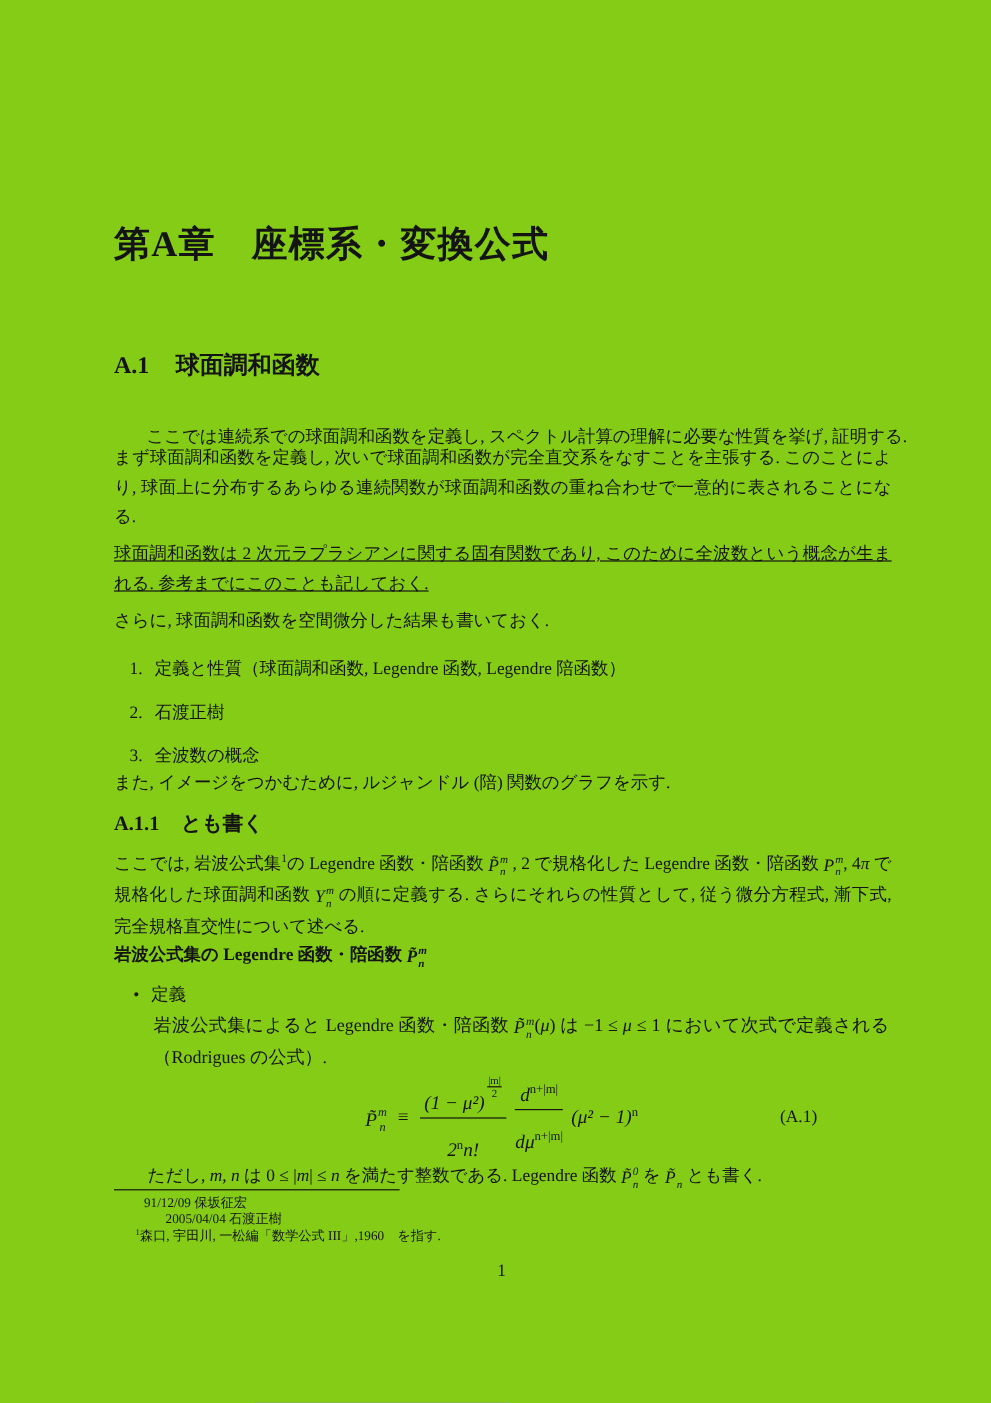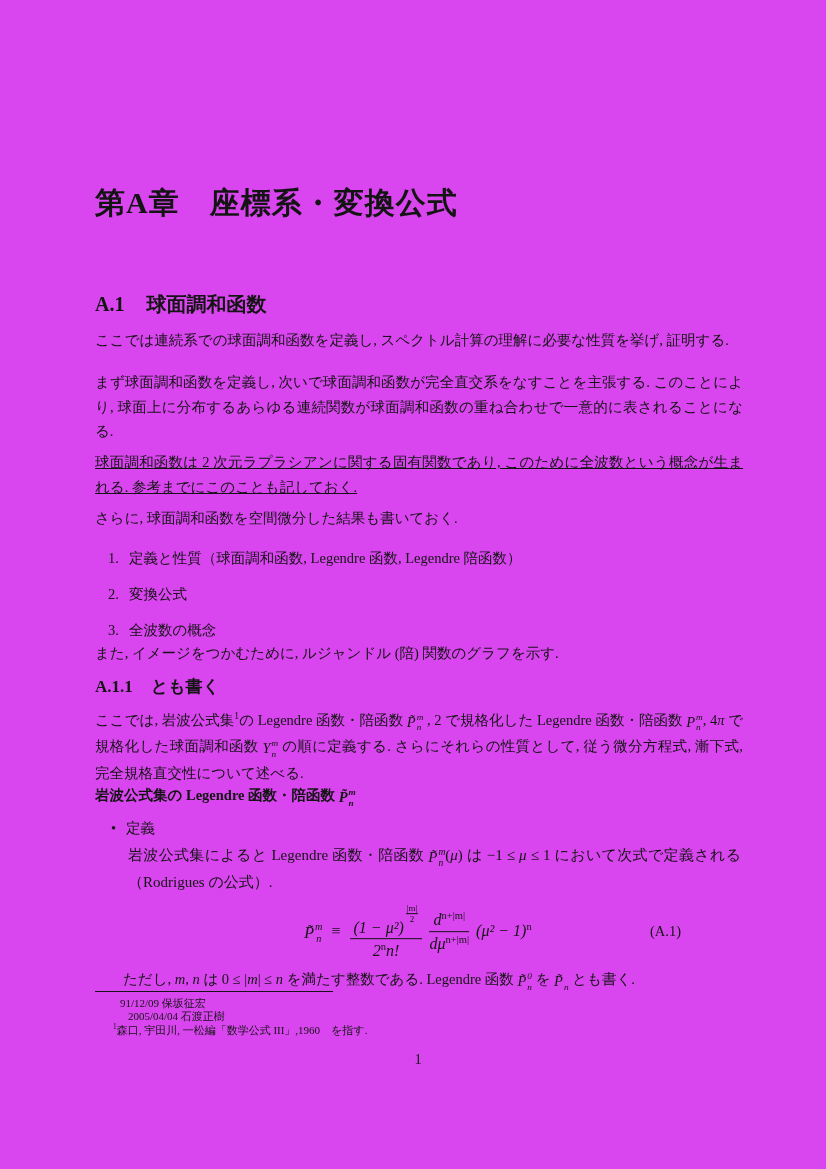--- a/index.html
+++ b/index.html
@@ -1,34 +1,34 @@
 <!DOCTYPE html>
 <html lang="ja"><head>
 <meta charset="utf-8">
 <style>
   html,body{margin:0;padding:0;background:#9a9a9a;}
   .page{
     position:relative;
     width:826px;height:1169px;
-    background:#d946ef;
+    background:#84cc16;
     color:#141414;
     font-family:"Liberation Serif","DejaVu Serif",serif;
     overflow:hidden;
   }
   
   .chapter{position:absolute;left:95px;top:183px;margin:0;font-size:30px;font-weight:bold;letter-spacing:1px;white-space:nowrap;}
   .chapter .t2{margin-left:30px;}
   .section{position:absolute;left:95px;top:291px;margin:0;font-size:20px;font-weight:bold;white-space:nowrap;}
   .section .t2{margin-left:22px;}
   .subsection{position:absolute;left:95px;top:675px;margin:0;font-size:17px;font-weight:bold;white-space:nowrap;}
   .subsection .t2{margin-left:18px;}
   .boldhead{position:absolute;left:95px;top:786px;margin:0;font-size:14.5px;font-weight:bold;}
   
   .bodytext{position:absolute;left:95px;width:648px;margin:0;font-size:14.5px;line-height:24.5px;text-align:justify;}
-  .p1{top:328px;}
+  .p1{top:352px;margin-left:27px;}
   .p2{top:370px;}
   .p3{top:450px;text-decoration:underline;}
   .p4{top:506px;}
   .p5{top:641px;}
   .p6{top:704px;}
   
   .nlist{position:absolute;left:108px;top:548px;font-size:14.5px;line-height:21px;}
   .nlist .li{display:flex;margin-bottom:15px;}
   .nlist .num{width:21px;flex:0 0 21px;}
   
@@ -36,37 +36,37 @@
   .bullet-line .blabel{margin-left:10px;}
   .bullet-text{position:absolute;left:128px;top:843px;width:613px;margin:0;font-size:15px;line-height:25px;text-align:justify;}
   
   .note{position:absolute;left:123px;top:970px;font-size:14.5px;white-space:nowrap;}
   
   .equation{position:absolute;left:95px;top:896px;width:646px;height:72px;font-size:16px;}
   .eq-body{position:absolute;left:0;right:0;top:50%;transform:translateY(-50%);text-align:center;white-space:nowrap;}
   .rel{margin:0 9px;}
   .frac{display:inline-block;vertical-align:middle;text-align:center;margin-right:7px;}
   .frac .num{display:block;border-bottom:1px solid #141414;padding:0 4px 2px;}
-  .frac .den{display:block;padding-top:2px;}
+  .frac .den{display:block;padding-top:17px;}
   .texp{display:inline-block;vertical-align:10px;font-size:9px;line-height:1.15;text-align:center;margin-left:2px;}
   .texp .tn{display:block;border-bottom:1px solid #141414;padding:0 1px;}
   .texp .td{display:block;}
   sup{font-size:0.66em;}
   .eq-no{position:absolute;left:555px;top:27px;font-size:14.5px;}
   
   .ms{display:inline-flex;align-items:center;vertical-align:-2px;}
   .ms-b{font-style:italic;}
   .ms-stack{display:inline-flex;flex-direction:column;font-size:0.64em;line-height:1.12;margin-left:1px;}
   .ms-stack i{display:block;font-style:italic;min-height:1em;}
   i{font-style:italic;}
   
   .fnrule{position:absolute;left:95px;top:991px;width:238px;height:1px;background:#141414;}
   .fn{position:absolute;margin:0;font-size:11px;line-height:12px;white-space:nowrap;}
   .fn1{left:120px;top:997px;}
-  .fn2{left:128px;top:1009.5px;}
+  .fn2{left:138px;top:1009.5px;}
   .fn3{left:113px;top:1021px;}
   
   .pageno{position:absolute;left:95px;top:1051px;width:646px;text-align:center;font-size:14.5px;}
 </style>
 </head>
 <body>
 
 <div class="page">
 
   <h1 class="chapter"><span>第A章</span><span class="t2">座標系・変換公式</span></h1>
@@ -78,21 +78,21 @@
   <p class="bodytext p3">球面調和函数は 2 次元ラプラシアンに関する固有関数であり, このために全波数という概念が生まれる. 参考までにこのことも記しておく.</p>
   <p class="bodytext p4">さらに, 球面調和函数を空間微分した結果も書いておく.</p>
 
   <div class="nlist">
     <div class="li">
         <span class="num">1.</span>
         <span>定義と性質（球面調和函数, Legendre 函数, Legendre 陪函数）</span>
       </div>
     <div class="li">
         <span class="num">2.</span>
-        <span>変換公式</span>
+        <span>石渡正樹</span>
       </div>
     <div class="li">
         <span class="num">3.</span>
         <span>全波数の概念</span>
       </div>
   </div>
 
   <p class="bodytext p5">また, イメージをつかむために, ルジャンドル (陪) 関数のグラフを示す.</p>
 
   <h3 class="subsection"><span>A.1.1</span><span class="t2">とも書く</span></h3>

